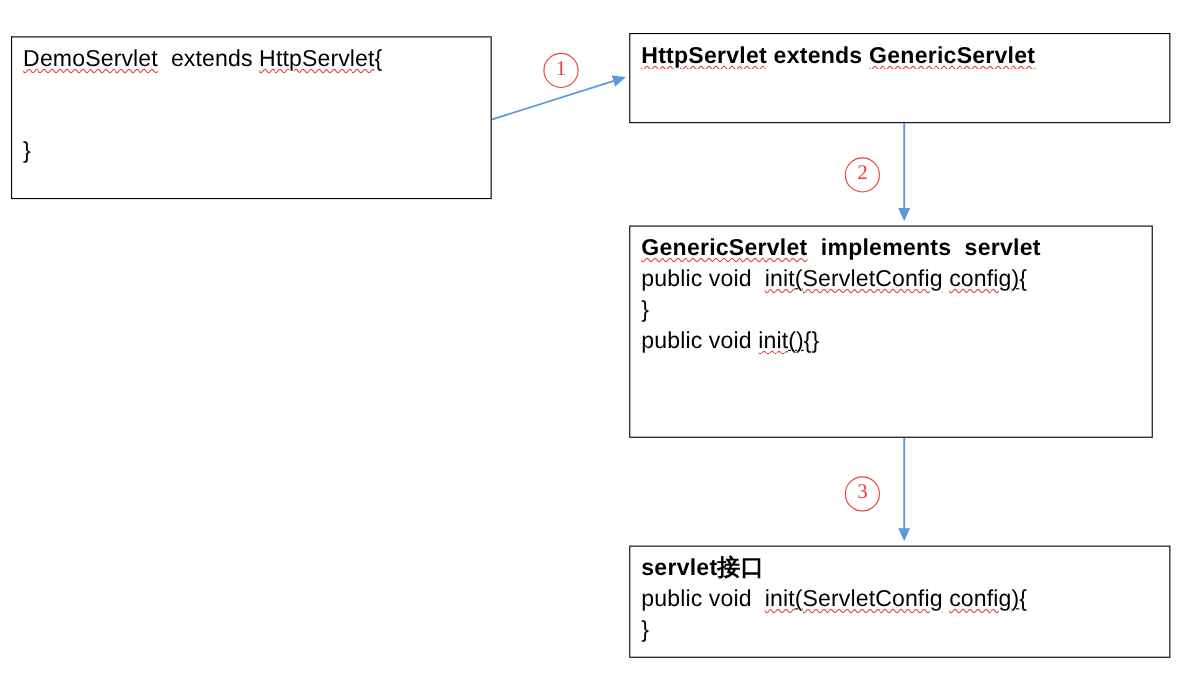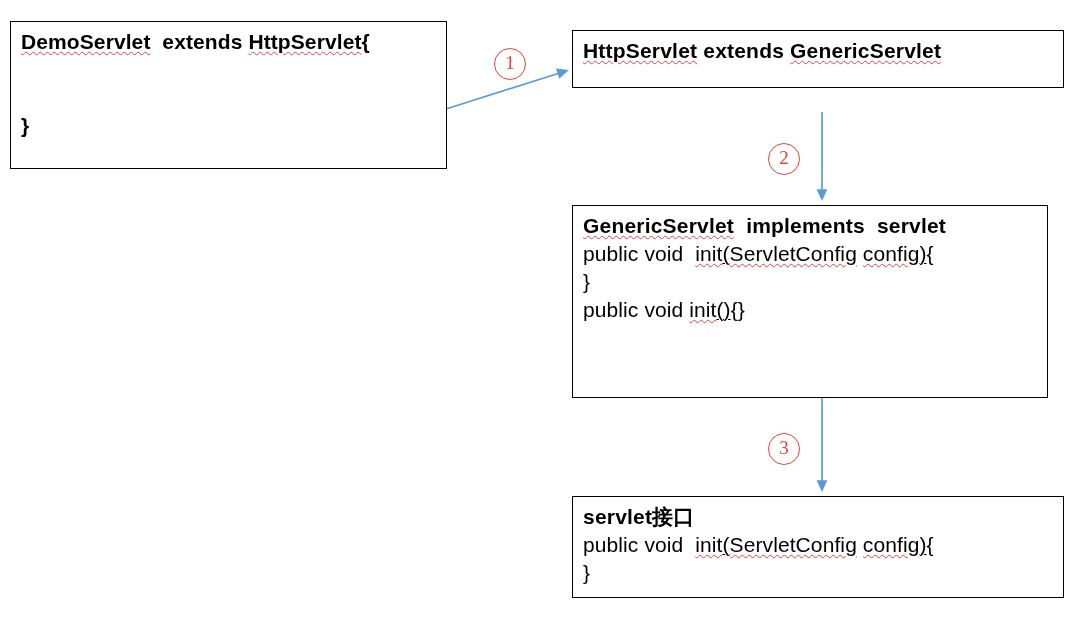--- a/index.html
+++ b/index.html
@@ -96,28 +96,28 @@
 
     <g>
       <line x1="822" y1="112" x2="822" y2="198" stroke="#5b9bd5" stroke-width="1.7" marker-end="url(#ah)"></line>
     </g>
 
     <g>
       <line x1="822" y1="398" x2="822" y2="489" stroke="#5b9bd5" stroke-width="1.7" marker-end="url(#ah)"></line>
     </g>
   </svg>
 
-  <div class="node" style="left:10px; top:21px; width:437px; height:148px;font-weight:bold;">
+  <div class="node" style="left:10px; top:33px; width:437px; height:148px;">
     <div class="code-line"><span class="u sq">DemoServlet</span><span>  extends </span><span class="u sq">HttpServlet</span><span>{</span></div>
     <div class="code-line"><span> </span></div>
     <div class="code-line"><span> </span></div>
     <div class="code-line"><span>}</span></div>
   </div>
 
-  <div class="node" style="left:572px; top:30px; width:492px; height:58px;">
+  <div class="node" style="left:572px; top:30px; width:492px; height:82px;">
     <div class="code-line bold"><span class="u sq">HttpServlet</span><span> extends </span><span class="u sq">GenericServlet</span></div>
   </div>
 
   <div class="node" style="left:572px; top:205px; width:476px; height:193px;">
     <div class="code-line bold"><span class="u sq">GenericServlet</span><span>  implements  servlet</span></div>
     <div class="code-line"><span>public void  </span><span class="u sq">init</span><span class="u">(</span><span class="u sq">ServletConfig</span><span> </span><span class="u sq">config</span><span class="u">)</span><span>{</span></div>
     <div class="code-line"><span>}</span></div>
     <div class="code-line"><span>public void </span><span class="u sq">init</span><span class="u">()</span><span>{}</span></div>
   </div>
 

